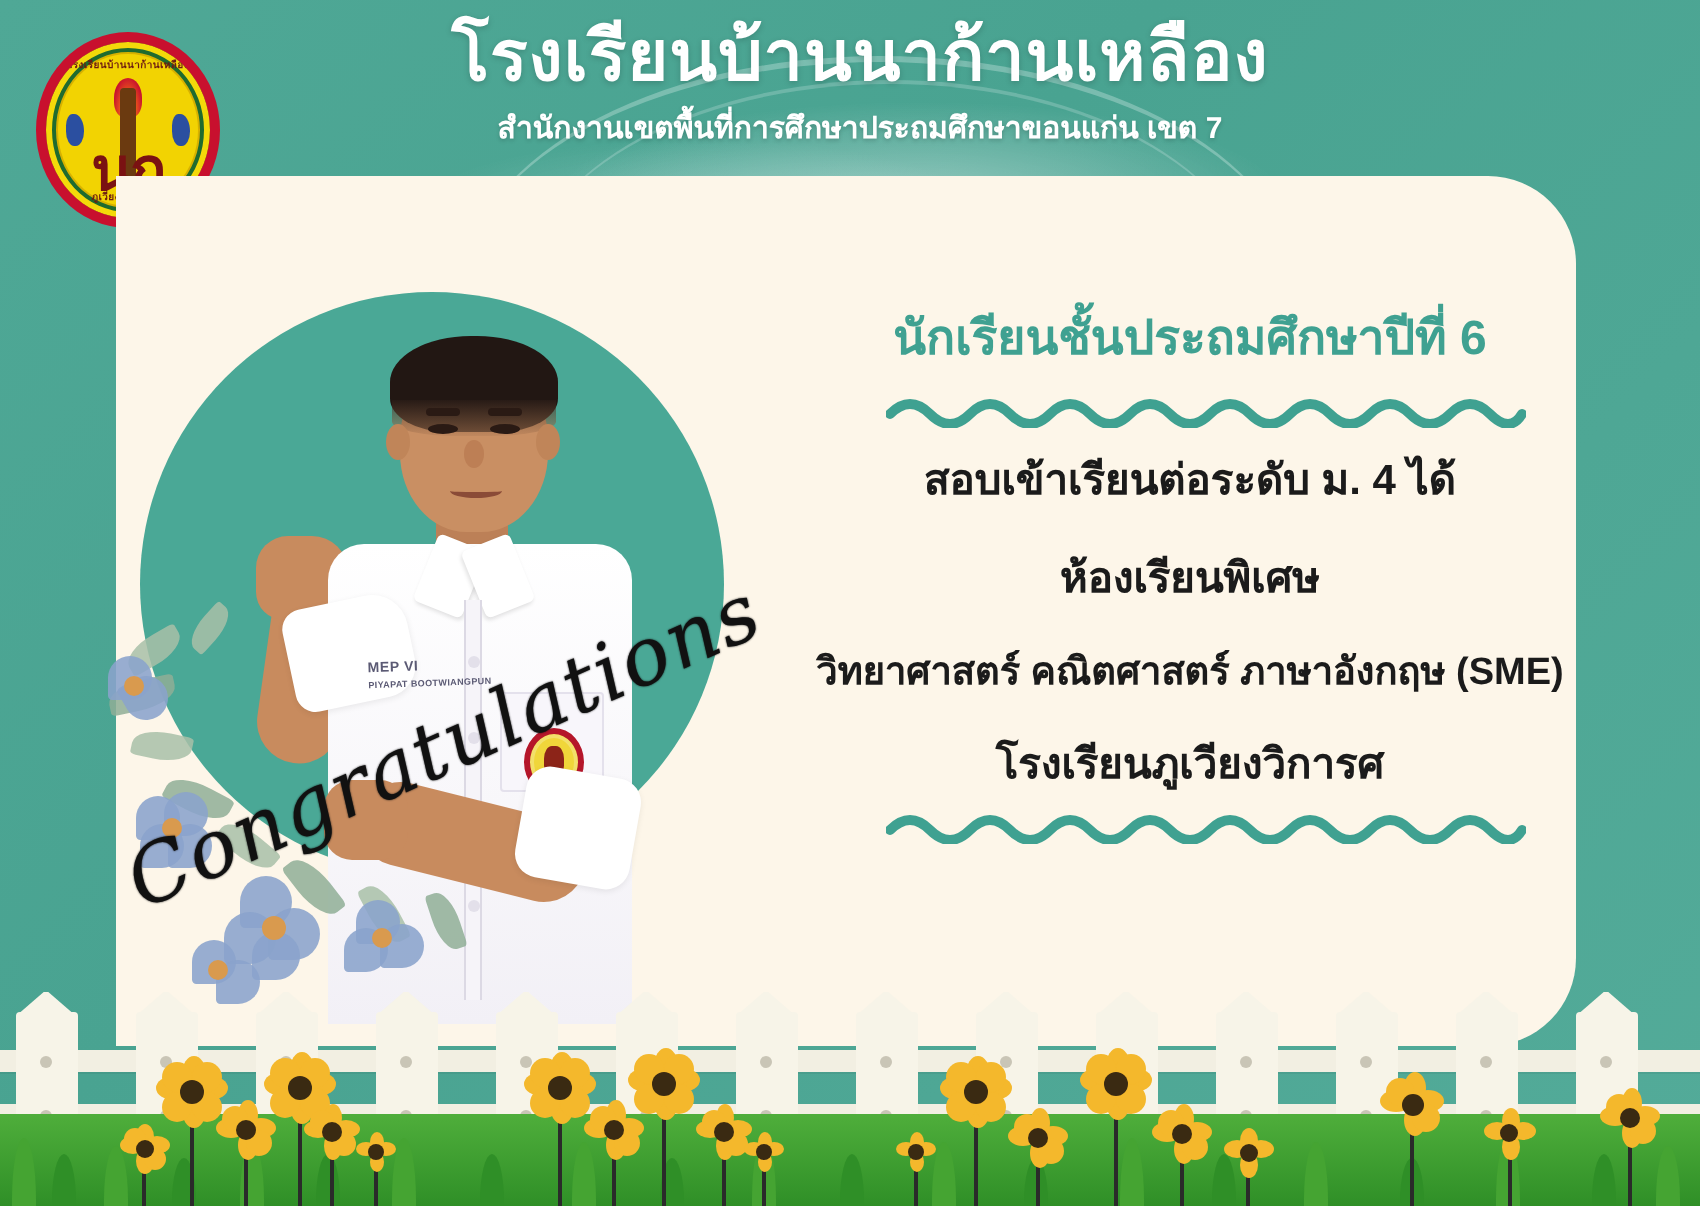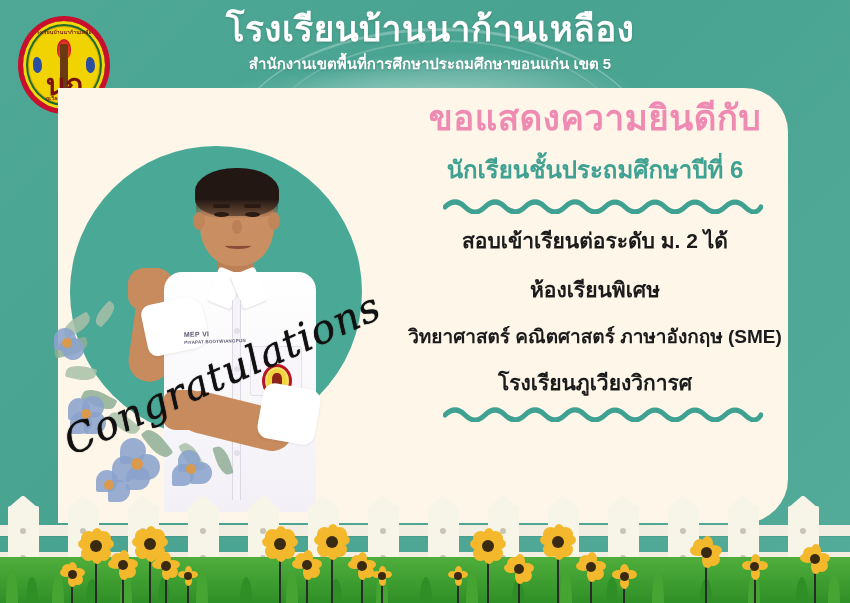--- a/index.html
+++ b/index.html
@@ -328,21 +328,21 @@
       <div class="logo-blue-r"></div>
       <div class="logo-char">นก</div>
       <div class="logo-ring-text">
         <div class="lrt-top">โรงเรียนบ้านนาก้านเหลือง</div>
         <div class="lrt-bot">ภูเวียง  ขอนแก่น</div>
       </div>
     </div>
   </div>
 
   <div id="school-name">โรงเรียนบ้านนาก้านเหลือง</div>
-  <div id="school-sub">สำนักงานเขตพื้นที่การศึกษาประถมศึกษาขอนแก่น เขต 5</div>
+  <div id="school-sub">สำนักงานเขตพื้นที่การศึกษาประถมศึกษาขอนแก่น เขต 7</div>
 
   <div id="panel"></div>
   <div id="panel-left-fill"></div>
 
   <div id="photo-circle"></div>
   <div id="photo">
     <div class="ph-arm-up"></div>
     <div class="ph-fist-up"></div>
     <div class="ph-neck"></div>
     <div class="ph-shirt"></div>
@@ -414,30 +414,29 @@
     </div>
     <div class="bloom" style="left:40px;top:170px;width:40px;height:40px">
       <div class="pt" style="left:4px;top:0"></div>
       <div class="pt" style="left:16px;top:10px"></div>
       <div class="ctr" style="left:12px;top:10px"></div>
     </div>
   </div>
 
   <div id="congrats">Congratulations</div>
 
-  <div id="headline">ขอแสดงความยินดีกับ</div>
   <div id="subhead">นักเรียนชั้นประถมศึกษาปีที่ 6</div>
 
   <div class="wave" id="wave1">
     <svg viewBox="0 0 320 18" preserveAspectRatio="none" aria-hidden="true">
       <path d="M2 11 Q12 1 22 11 T42 11 T62 11 T82 11 T102 11 T122 11 T142 11 T162 11 T182 11 T202 11 T222 11 T242 11 T262 11 T282 11 T302 11 T318 11" fill="none" stroke="#3fa191" stroke-width="5" stroke-linecap="round"></path>
     </svg>
   </div>
 
-  <div class="body-line" id="line1">สอบเข้าเรียนต่อระดับ ม. 2 ได้</div>
+  <div class="body-line" id="line1">สอบเข้าเรียนต่อระดับ ม. 4 ได้</div>
   <div class="body-line" id="line2">ห้องเรียนพิเศษ</div>
   <div class="body-line" id="line3">วิทยาศาสตร์ คณิตศาสตร์ ภาษาอังกฤษ (SME)</div>
   <div class="body-line" id="line4">โรงเรียนภูเวียงวิการศ</div>
 
   <div class="wave" id="wave2">
     <svg viewBox="0 0 320 18" preserveAspectRatio="none" aria-hidden="true">
       <path d="M2 11 Q12 1 22 11 T42 11 T62 11 T82 11 T102 11 T122 11 T142 11 T162 11 T182 11 T202 11 T222 11 T242 11 T262 11 T282 11 T302 11 T318 11" fill="none" stroke="#3fa191" stroke-width="5" stroke-linecap="round"></path>
     </svg>
   </div>
 

